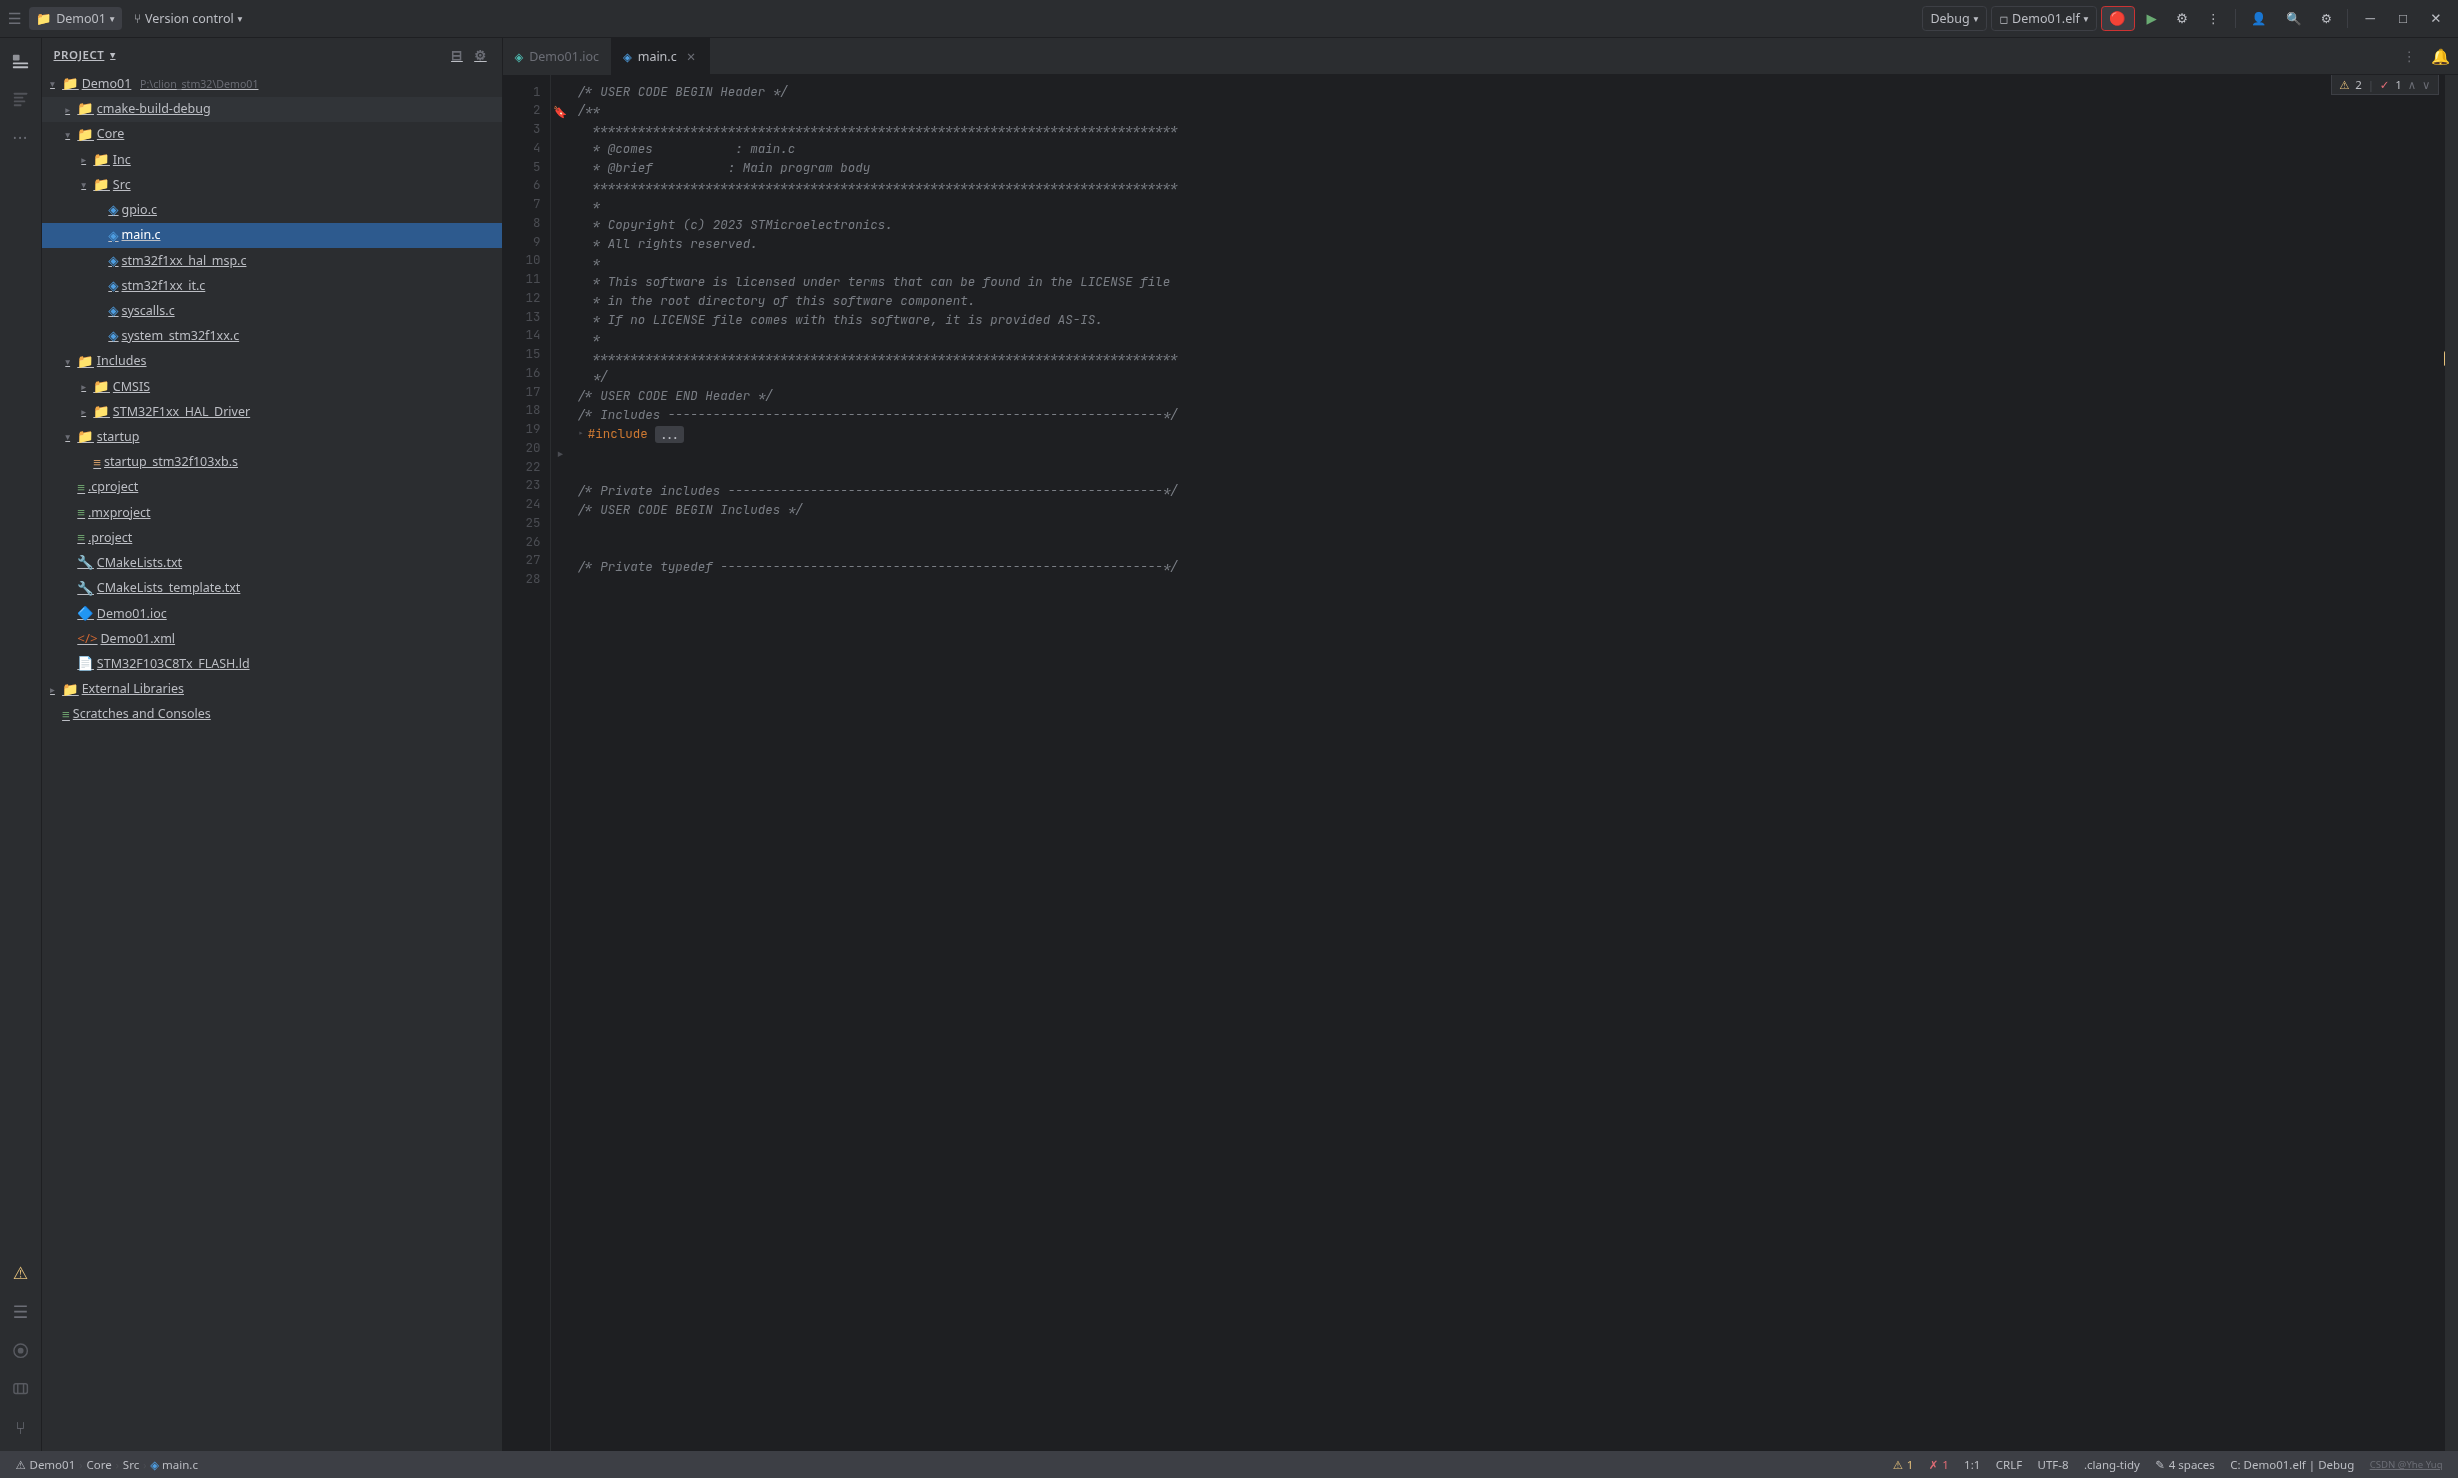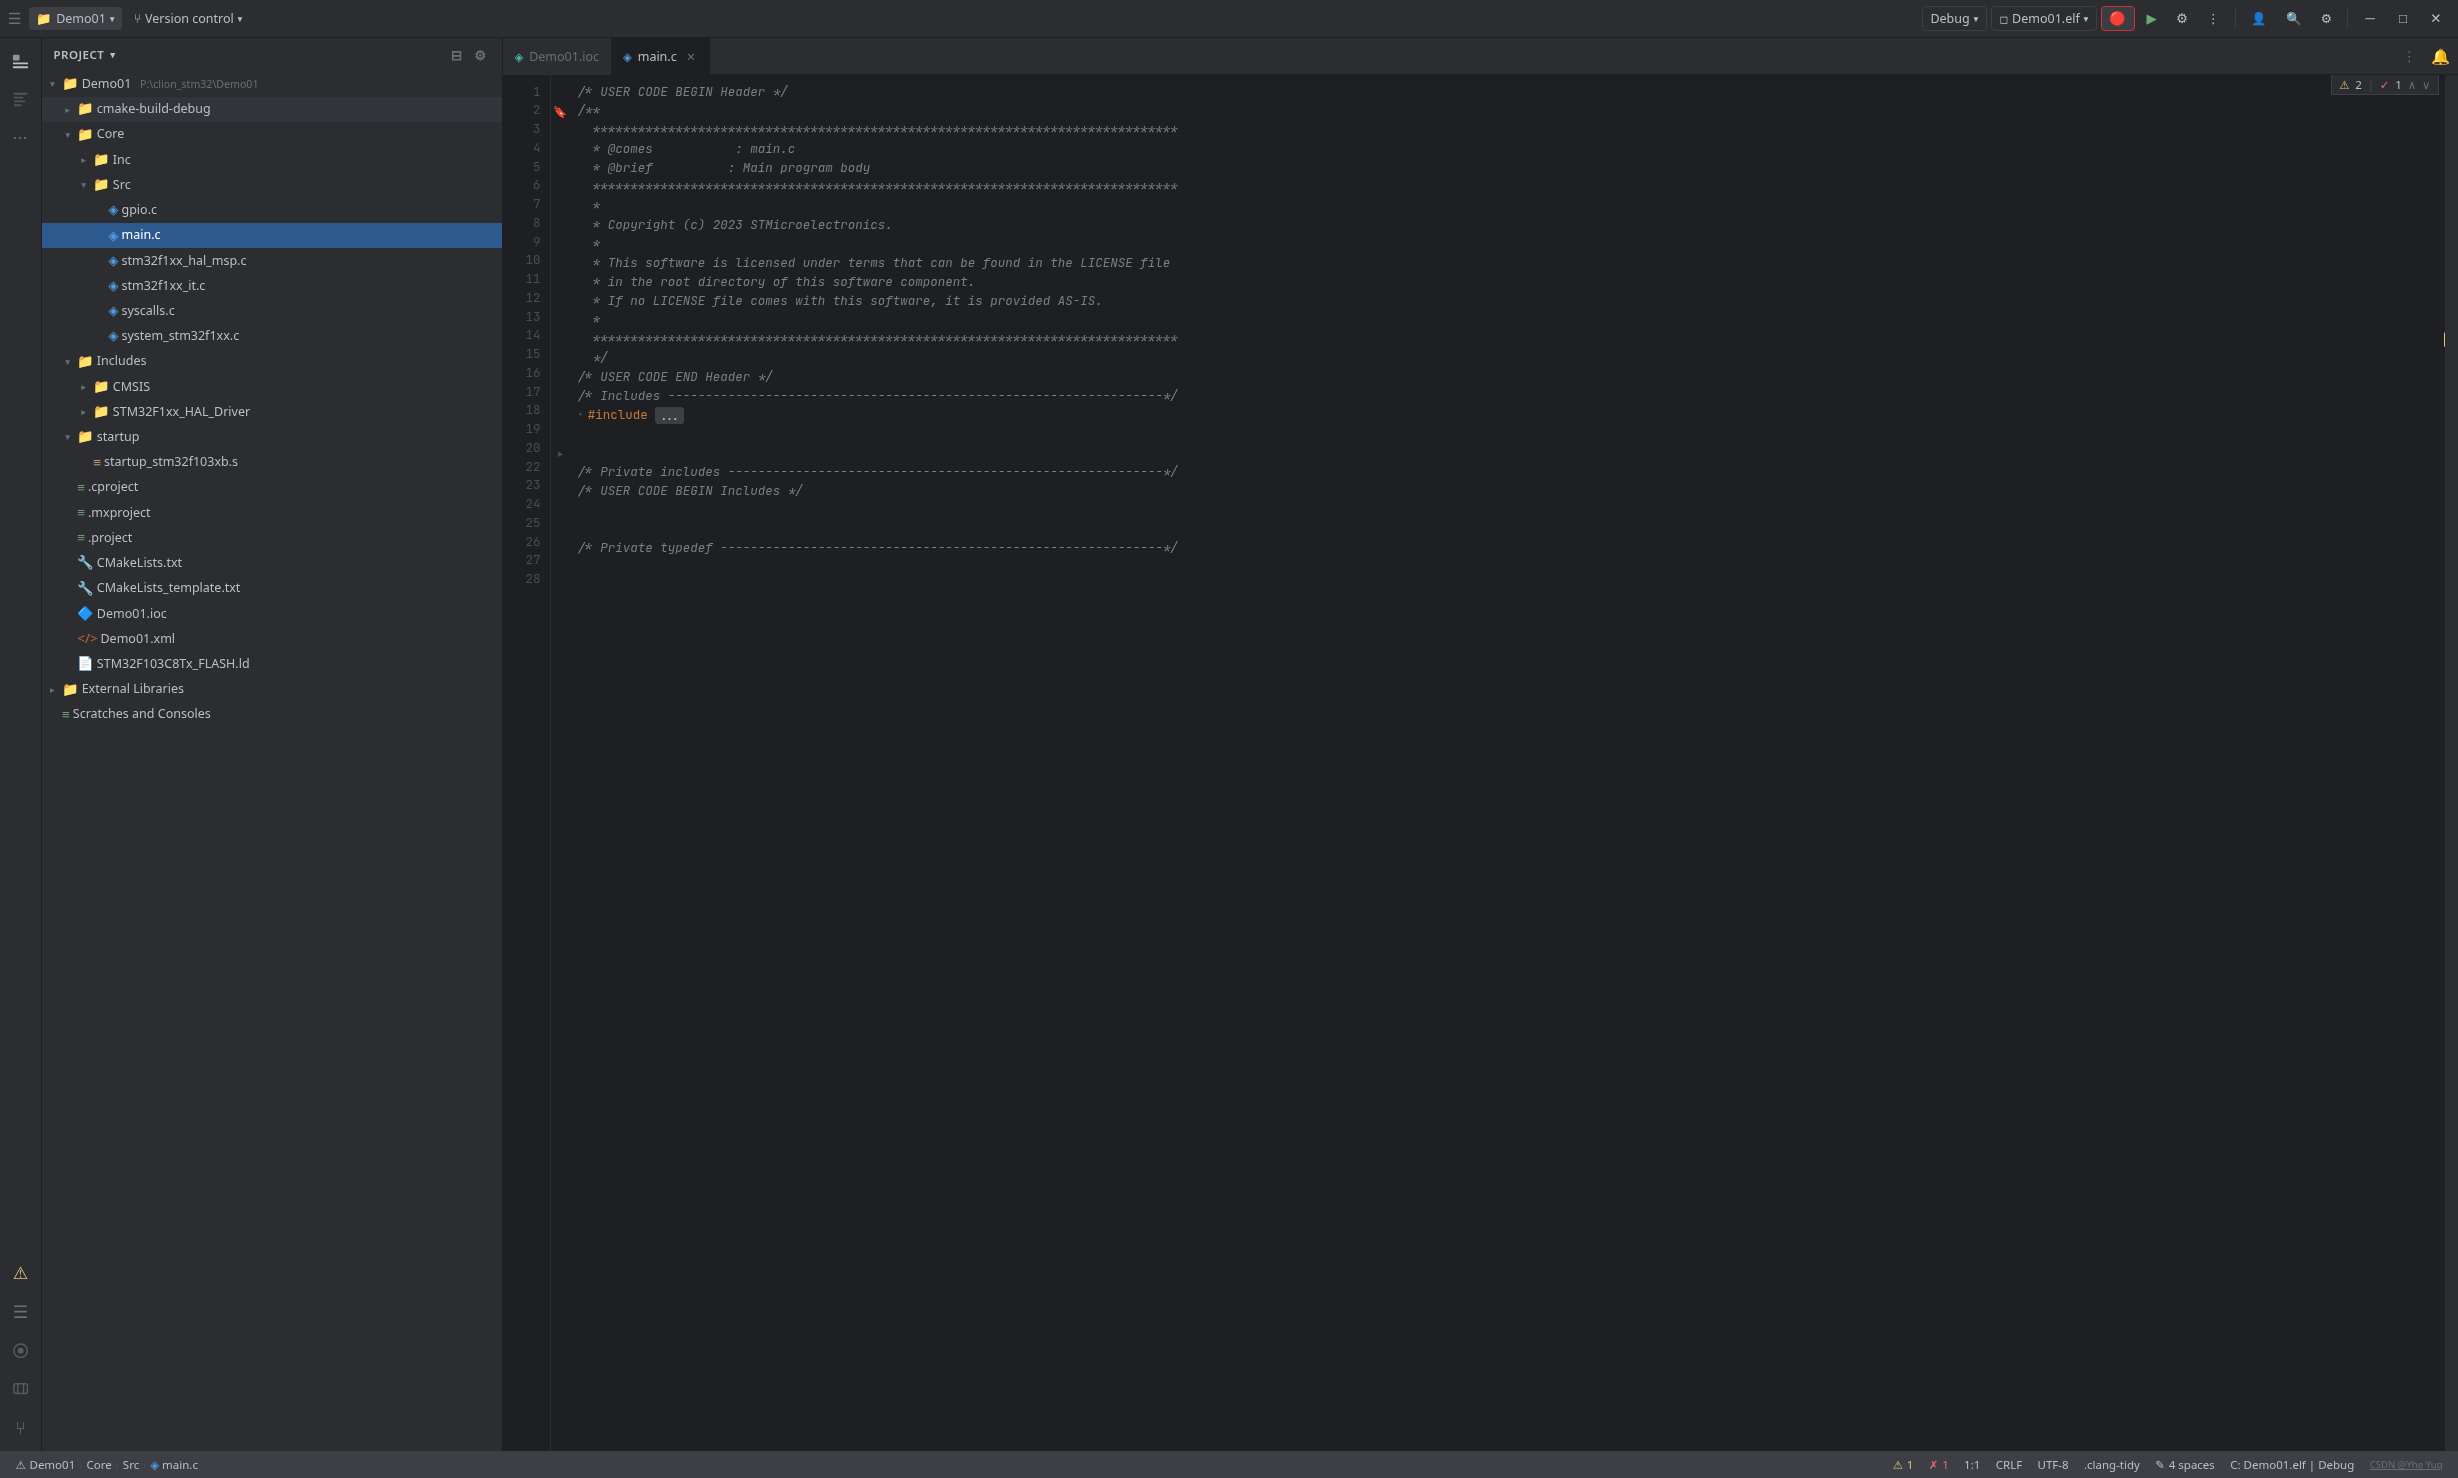--- a/index.html
+++ b/index.html
@@ -140,20 +140,21 @@
 
     
     #sidebar {
       width: 461px;
       background: #2b2d30;
       border-right: 1px solid #1e1f22;
       display: flex;
       flex-direction: column;
       flex-shrink: 0;
       overflow: hidden;
+      text-decoration: underline;
     }
     #sidebar-header {
       display: flex;
       align-items: center;
       justify-content: space-between;
       padding: 5.8px 11.5px;
       font-size: 11.5px;
       font-weight: 600;
       color: #bcbec4;
       text-transform: uppercase;
@@ -804,20 +805,23 @@
         <div class="code-line">
           <span class="c-comment">  ******************************************************************************</span>
         </div>
         <div class="code-line">
           <span class="c-comment">  *</span>
         </div>
         <div class="code-line">
           <span class="c-comment">  * Copyright (c) 2023 STMicroelectronics.</span>
         </div>
         <div class="code-line">
+          <span class="c-comment">  * All rights reserved.</span>
+        </div>
+        <div class="code-line">
           <span class="c-comment">  *</span>
         </div>
         <div class="code-line">
           <span class="c-comment">  * This software is licensed under terms that can be found in the LICENSE file</span>
         </div>
         <div class="code-line">
           <span class="c-comment">  * in the root directory of this software component.</span>
         </div>
         <div class="code-line">
           <span class="c-comment">  * If no LICENSE file comes with this software, it is provided AS-IS.</span>

